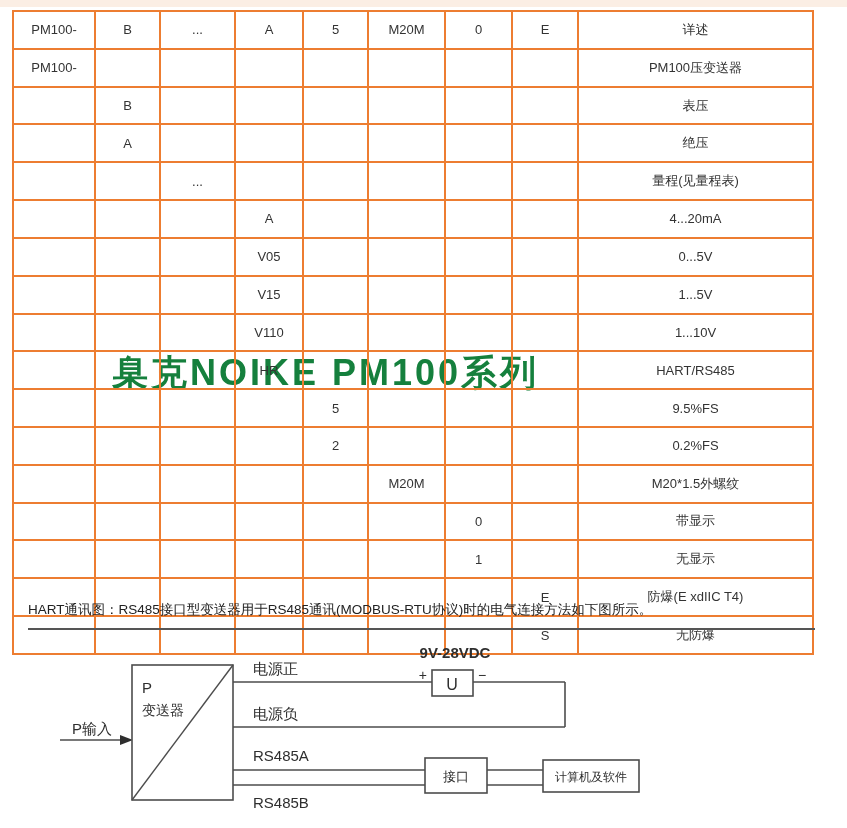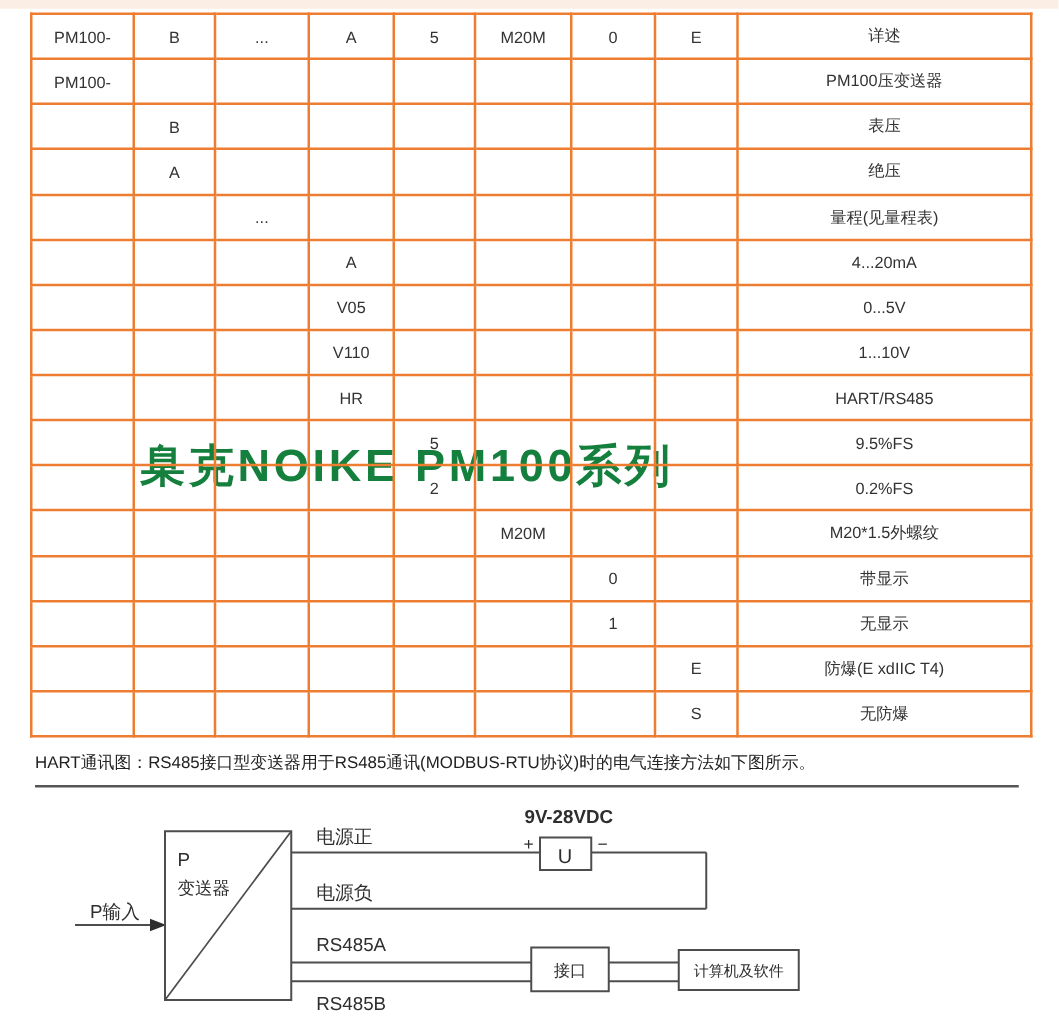--- a/index.html
+++ b/index.html
@@ -10,21 +10,21 @@
   }
   .top-strip {
     position:absolute; top:0; left:0; width:847px; height:7px; background:#fbeee4;
   }
   .watermark {
     position:absolute; top:349px; left:112px; width:430px;
     font-size:36px; letter-spacing:3px; color:#15803d; white-space:nowrap;
     z-index:0; font-weight:700;
   }
   table.sel {
-    position:absolute; top:10px; left:24px; width:800px; height:580px;
+    position:absolute; top:10px; left:12px; width:800px; height:645px;
     border-collapse:collapse; table-layout:fixed; z-index:1; background:transparent;
   }
   table.sel td {
     border:2px solid #ED7D31; text-align:center; vertical-align:middle;
     font-size:13px; color:#333333; height:25px; overflow:hidden; white-space:nowrap;
   }
   .note {
     position:absolute; top:601px; left:28px; width:800px;
     font-size:13.5px; color:#222222; z-index:1;
   }
@@ -133,20 +133,31 @@
           <td></td>
           <td></td>
           <td></td>
           <td></td>
           <td>0...5V</td>
         </tr>
         <tr>
           <td></td>
           <td></td>
           <td></td>
+          <td>V15</td>
+          <td></td>
+          <td></td>
+          <td></td>
+          <td></td>
+          <td>1...5V</td>
+        </tr>
+        <tr>
+          <td></td>
+          <td></td>
+          <td></td>
           <td>V110</td>
           <td></td>
           <td></td>
           <td></td>
           <td></td>
           <td>1...10V</td>
         </tr>
         <tr>
           <td></td>
           <td></td>

